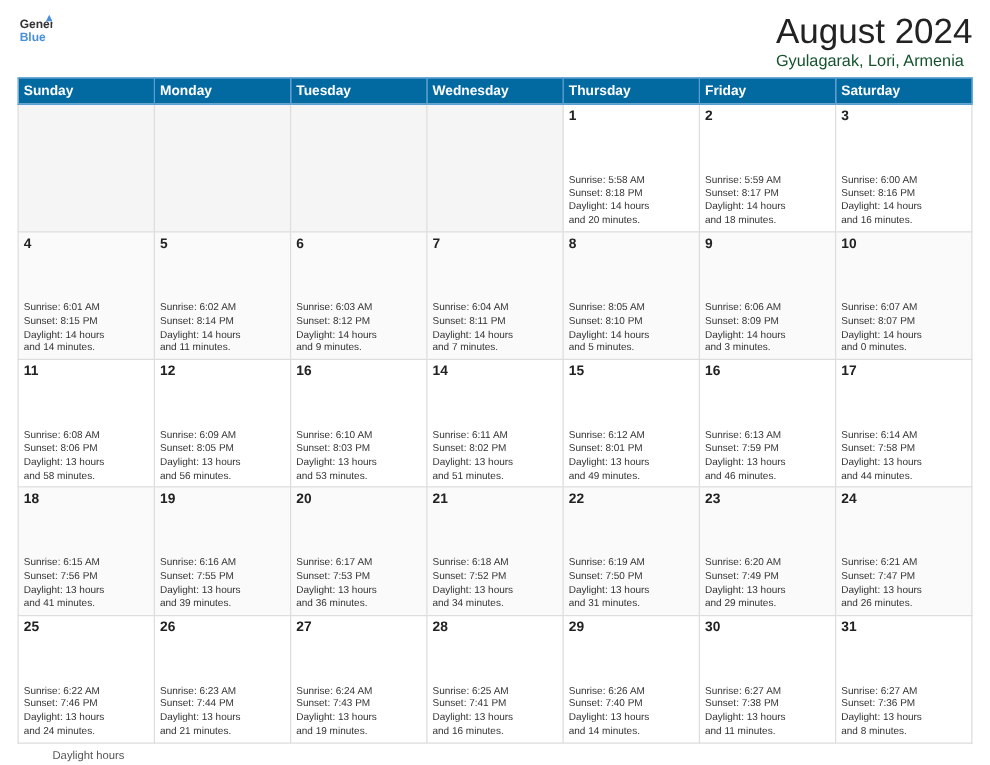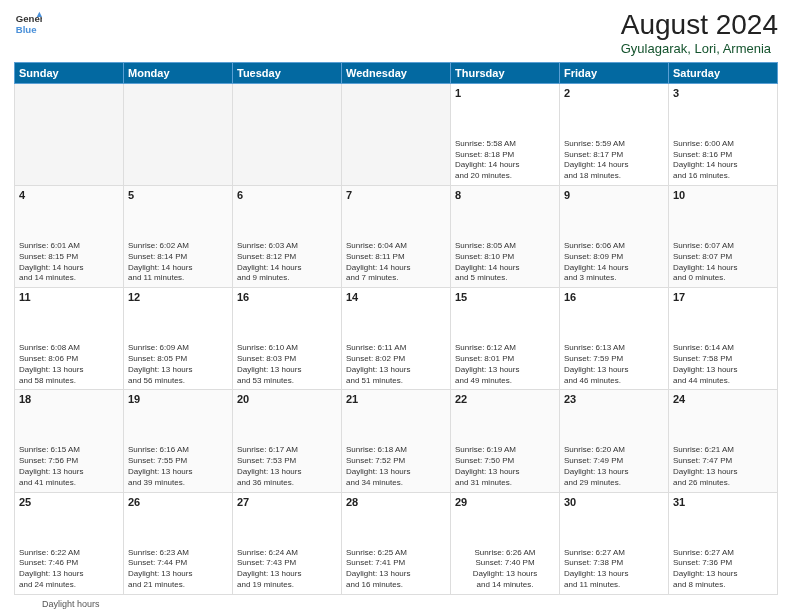--- a/index.html
+++ b/index.html
@@ -332,21 +332,21 @@
           </td>
           <td>
             <span class="day-num">28</span>
             <div class="day-info" style="white-space: pre-line;">Sunrise: 6:25 AM
 Sunset: 7:41 PM
 Daylight: 13 hours
 and 16 minutes.</div>
           </td>
           <td>
             <span class="day-num">29</span>
-            <div class="day-info" style="white-space: pre-line; text-align: center;">Sunrise: 6:26 AM
+            <div class="day-info" style="white-space: pre-line;">Sunrise: 6:26 AM
 Sunset: 7:40 PM
 Daylight: 13 hours
 and 14 minutes.</div>
           </td>
           <td>
             <span class="day-num">30</span>
             <div class="day-info" style="white-space: pre-line;">Sunrise: 6:27 AM
 Sunset: 7:38 PM
 Daylight: 13 hours
 and 11 minutes.</div>

